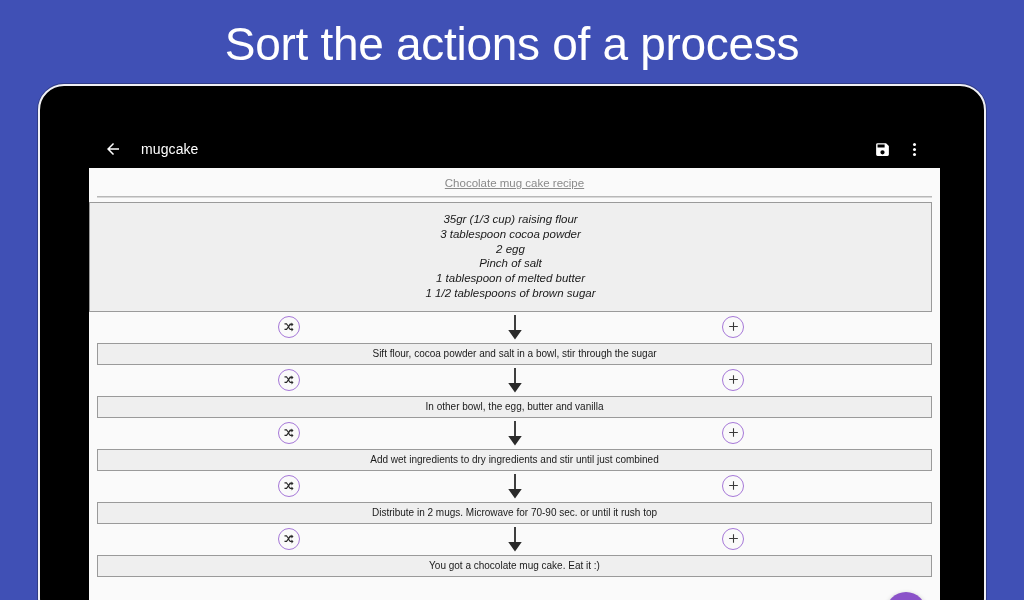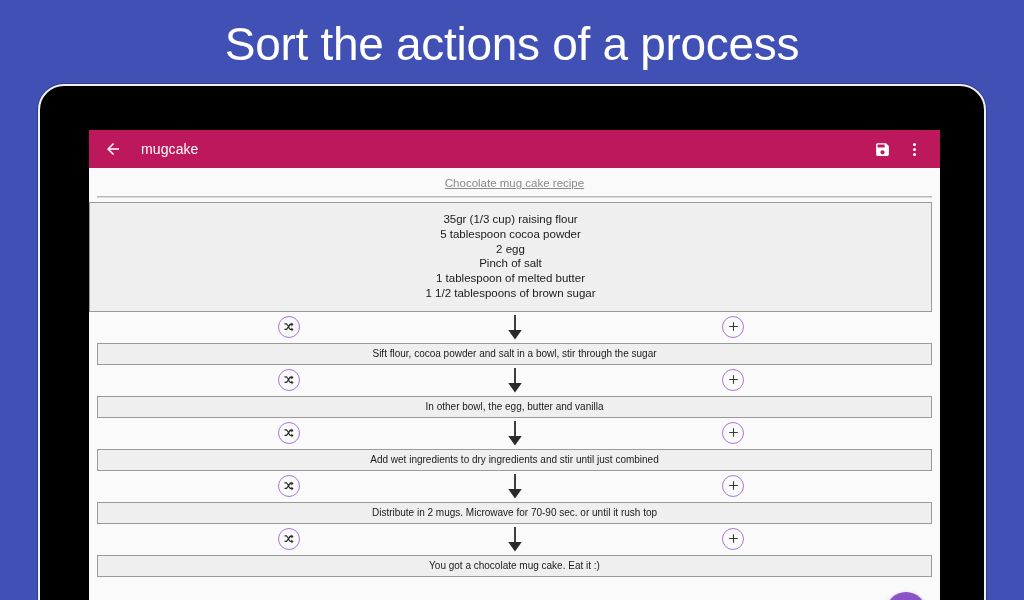--- a/index.html
+++ b/index.html
@@ -50,21 +50,21 @@
     top: 44px;
     width: 851px;
     height: 496px;
     background: #fafafa;
     overflow: hidden;
   }
 
   
   .app-bar {
     height: 38px;
-    background: #be185d;
+    background: #000000;
     display: flex;
     align-items: center;
     padding: 0 12px 0 10px;
     color: #ffffff;
     justify-content: flex-end;
   }
   .app-bar .back-btn {
     width: 28px; height: 28px;
     display: flex; align-items: center; justify-content: center;
     cursor: pointer;
@@ -111,20 +111,21 @@
 
   .ingredients-box {
     margin: 4px 8px 0 0;
     border: 1px solid #9a9a9a;
     background: #efefef;
     padding: 9px 10px 10px 10px;
     text-align: center;
     font-size: 11.5px;
     color: #1a1a1a;
     line-height: 14.8px;
+    font-style: italic;
   }
   .ingredients-box div { white-space: nowrap; }
 
   
   .connector-row {
     position: relative;
     height: 31px;
   }
   .icon-btn {
     position: absolute;
@@ -213,21 +214,21 @@
       </div>
     </div>
 
     <div class="content">
 
       <div class="recipe-heading">Chocolate mug cake recipe</div>
       <div class="heading-divider"></div>
 
       <div class="ingredients-box">
         <div>35gr (1/3 cup) raising flour</div>
-        <div>5 tablespoon cocoa powder</div>
+        <div>3 tablespoon cocoa powder</div>
         <div>2 egg</div>
         <div>Pinch of salt</div>
         <div>1 tablespoon of melted butter</div>
         <div>1 1/2 tablespoons of brown sugar</div>
       </div>
 
       <div class="connector-row">
         <div class="icon-btn shuffle">
           <svg width="12" height="12" viewBox="0 0 24 24">
             <path d="M17 3l4 4-4 4V8.5h-2.2l-2.6 3.5 2.6 3.5H17V13l4 4-4 4v-3h-3.2l-3-4.1L7.6 18H3v-2.5h3.6l3.2-4.3L6.6 7H3V4.5h4.6l3.2 4.3L13.8 5H17V3z" fill="#2a2a2a"></path>

